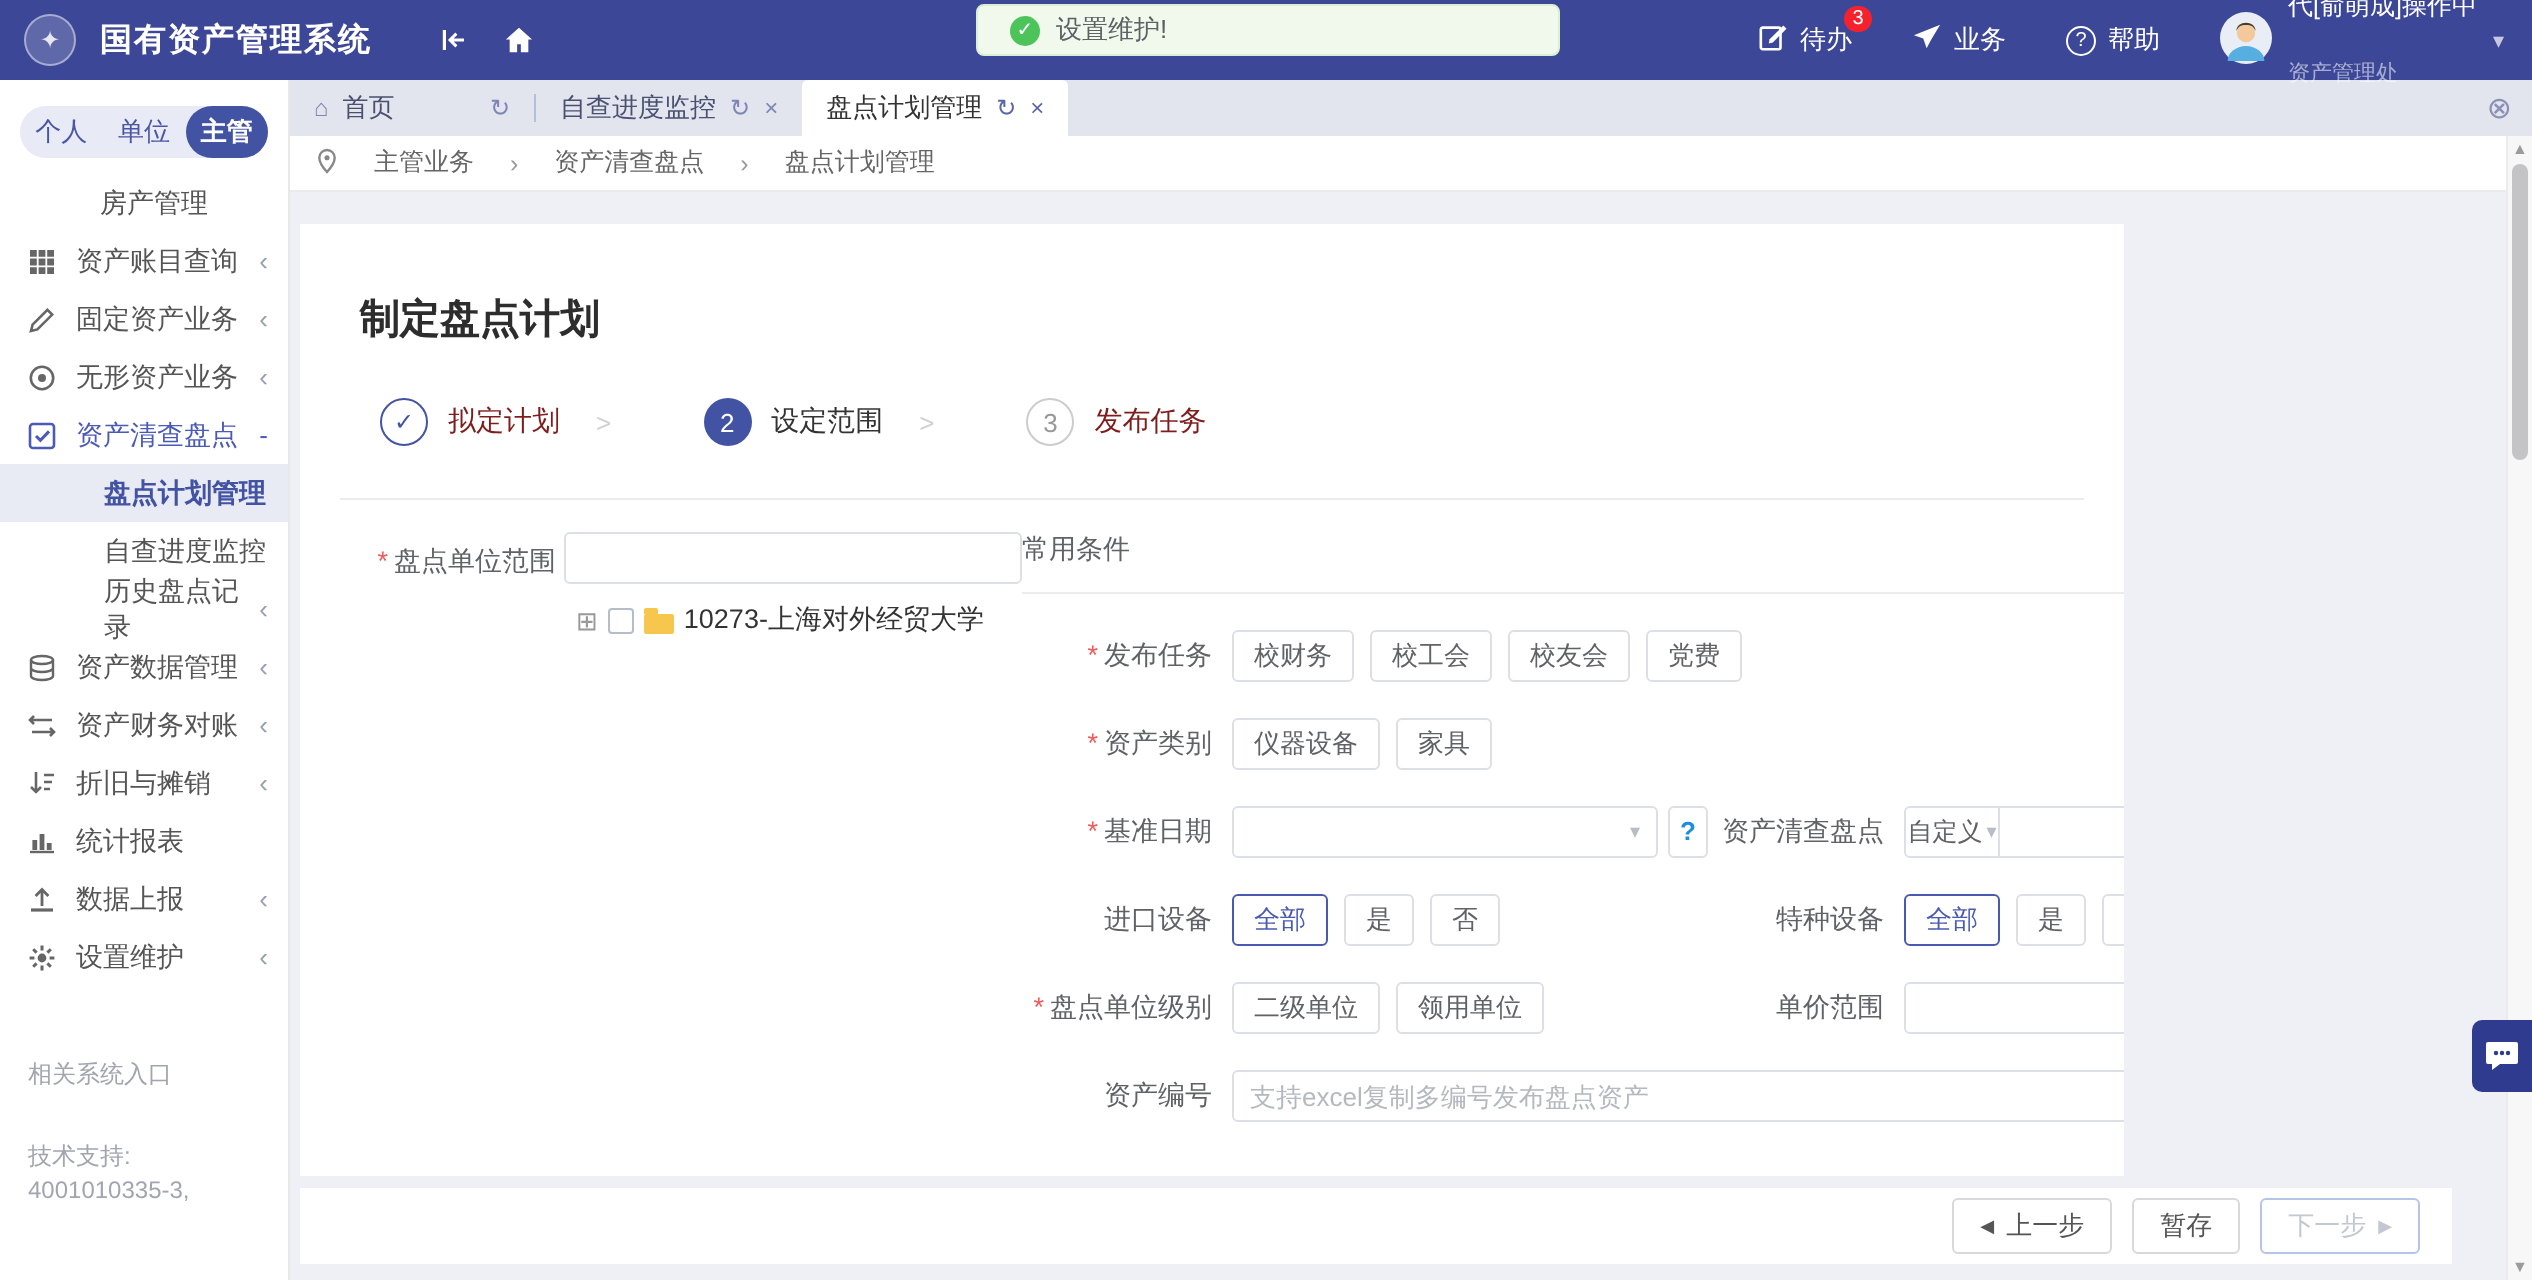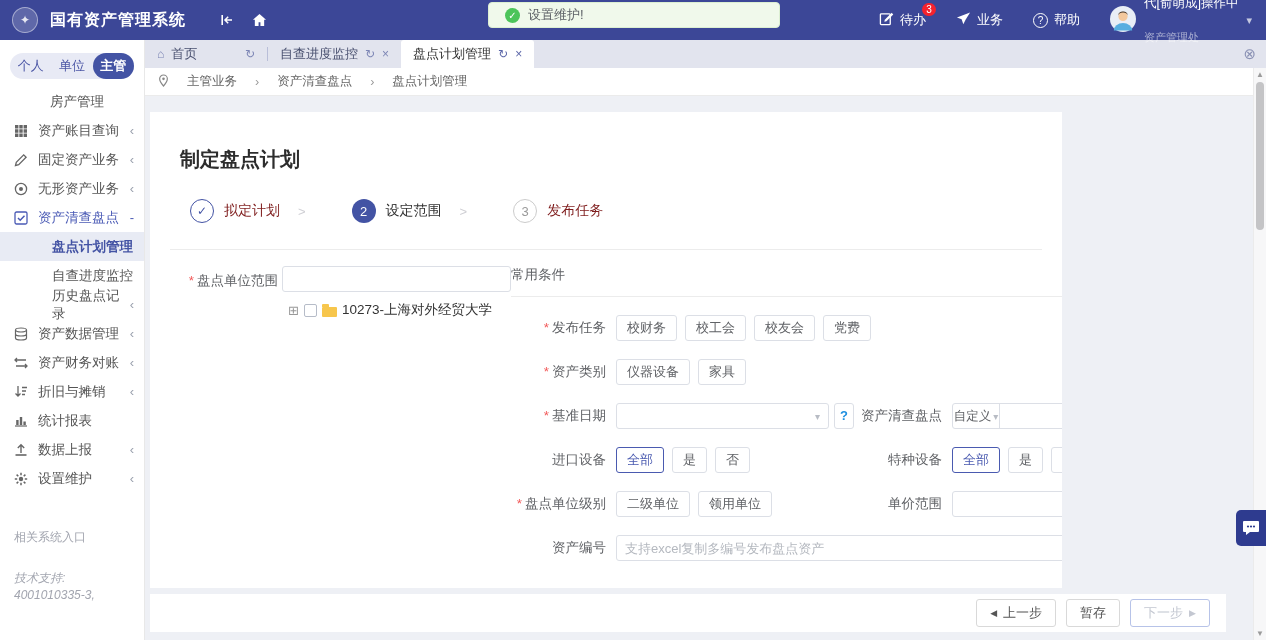--- a/index.html
+++ b/index.html
@@ -41,21 +41,21 @@
   .menu { margin-top:4px; }
   .mi { height:29px; display:flex; align-items:center; padding:0 10px 0 14px; color:#555; cursor:pointer; font-size:13.5px; }
   .mi .mic { width:16px; margin-right:8px; color:#666; display:flex; align-items:center; }
   .mi.noicon { padding-left:50px; }
   .mi .chev { margin-left:auto; color:#9aa0ad; font-size:13px; }
   .mi.parent-active, .mi.parent-active .mic, .mi.parent-active .chev { color:#4a5ab5; }
   .mi.child { padding-left:52px; }
   .mi.child.selected { background:#e8ebf4; color:#4353a4; font-weight:bold; }
   .sb-foot { padding:0 14px; color:#a2a5af; font-size:12px; }
   .sb-portal { margin-top:36px; }
-  .sb-support { margin-top:24px; width:120px; line-height:17px;font-style:italic; }
+  .sb-support { margin-top:24px; width:120px; line-height:17px; }
 
   
   .tabbar { position:absolute; left:145px; top:40px; width:1121px; height:28px; background:#e2e4ee;
     display:flex; align-items:stretch; z-index:10; }
   .tab { display:flex; align-items:center; gap:7px; padding:0 12px; font-size:13px; color:#4a5170; cursor:pointer; }
   .tab.first { width:122px; }
   .tab .sp { flex:1; }
   .tab-ic { color:#7d86b5; font-size:12px; cursor:pointer; }
   .tab.active { background:#fff; border-radius:3px 3px 0 0; color:#333; }
   .tab.active .tab-ic { color:#5b66a8; }

